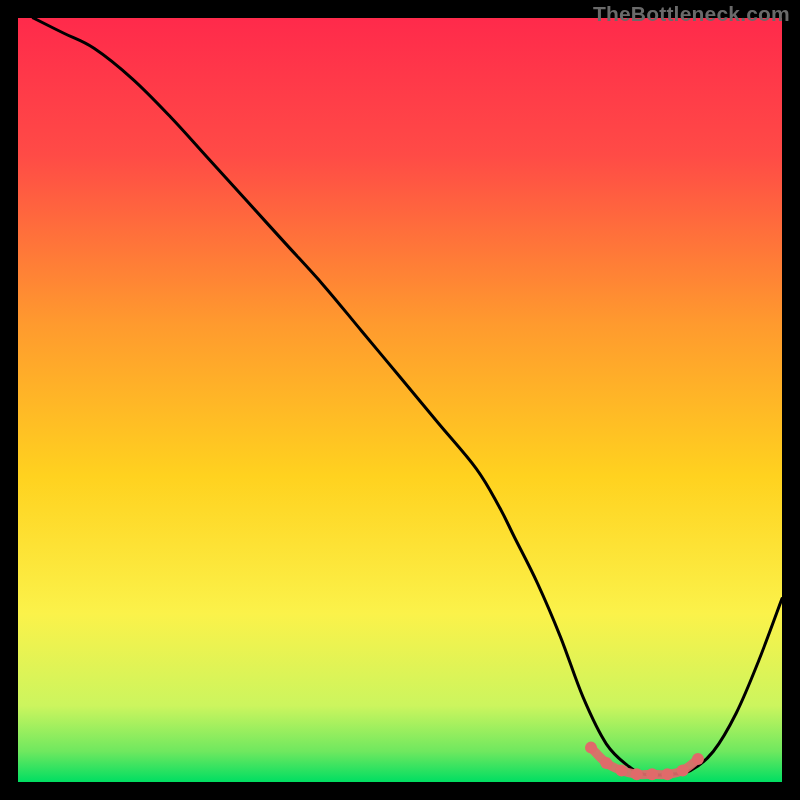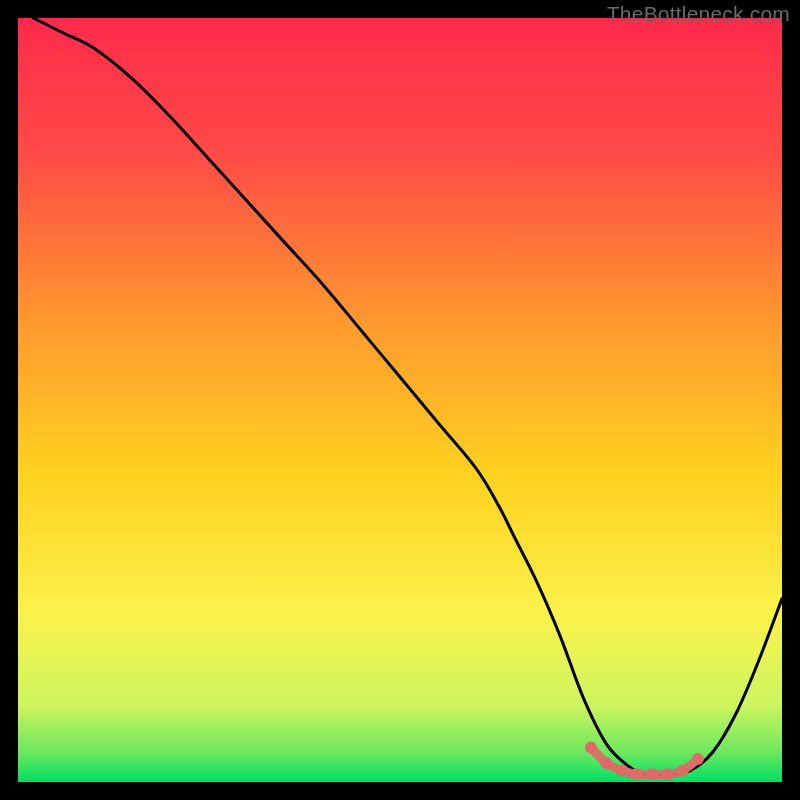--- a/index.html
+++ b/index.html
@@ -18,21 +18,21 @@
     width: 764px;
     height: 764px;
     background: #000;
   }
   .watermark {
     position: absolute;
     top: 2px;
     right: 10px;
     color: #6a6a6a;
     font-size: 21px;
-    font-weight: 400;
+    font-weight: 700;
     letter-spacing: 0.2px;
     z-index: 10;
   }
   svg {
     display: block;
   }
 </style>
 </head>
 <body>
 

